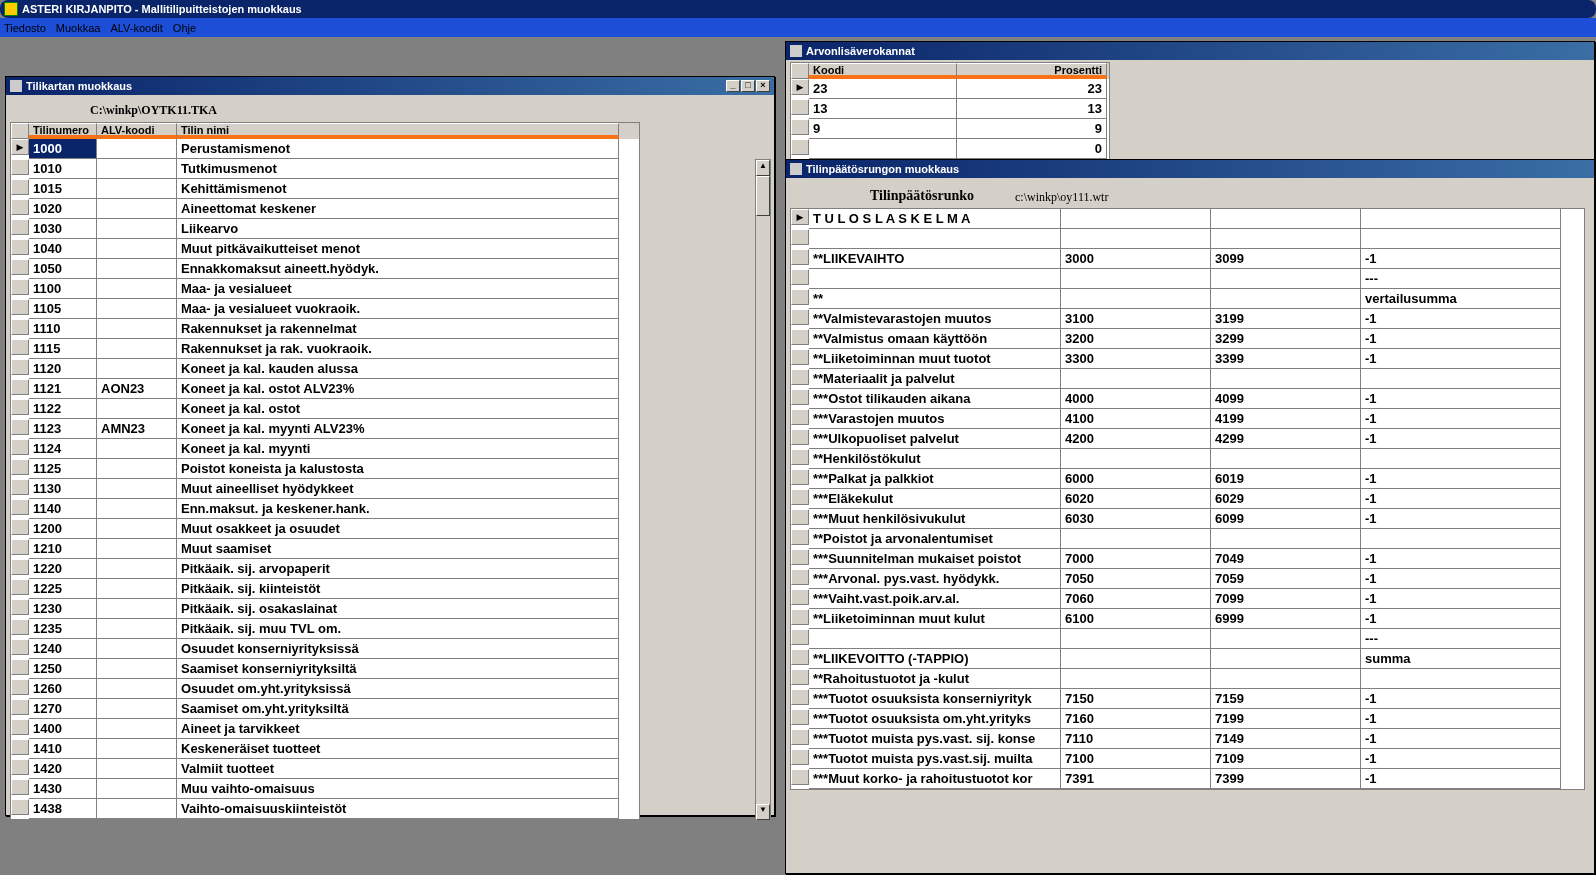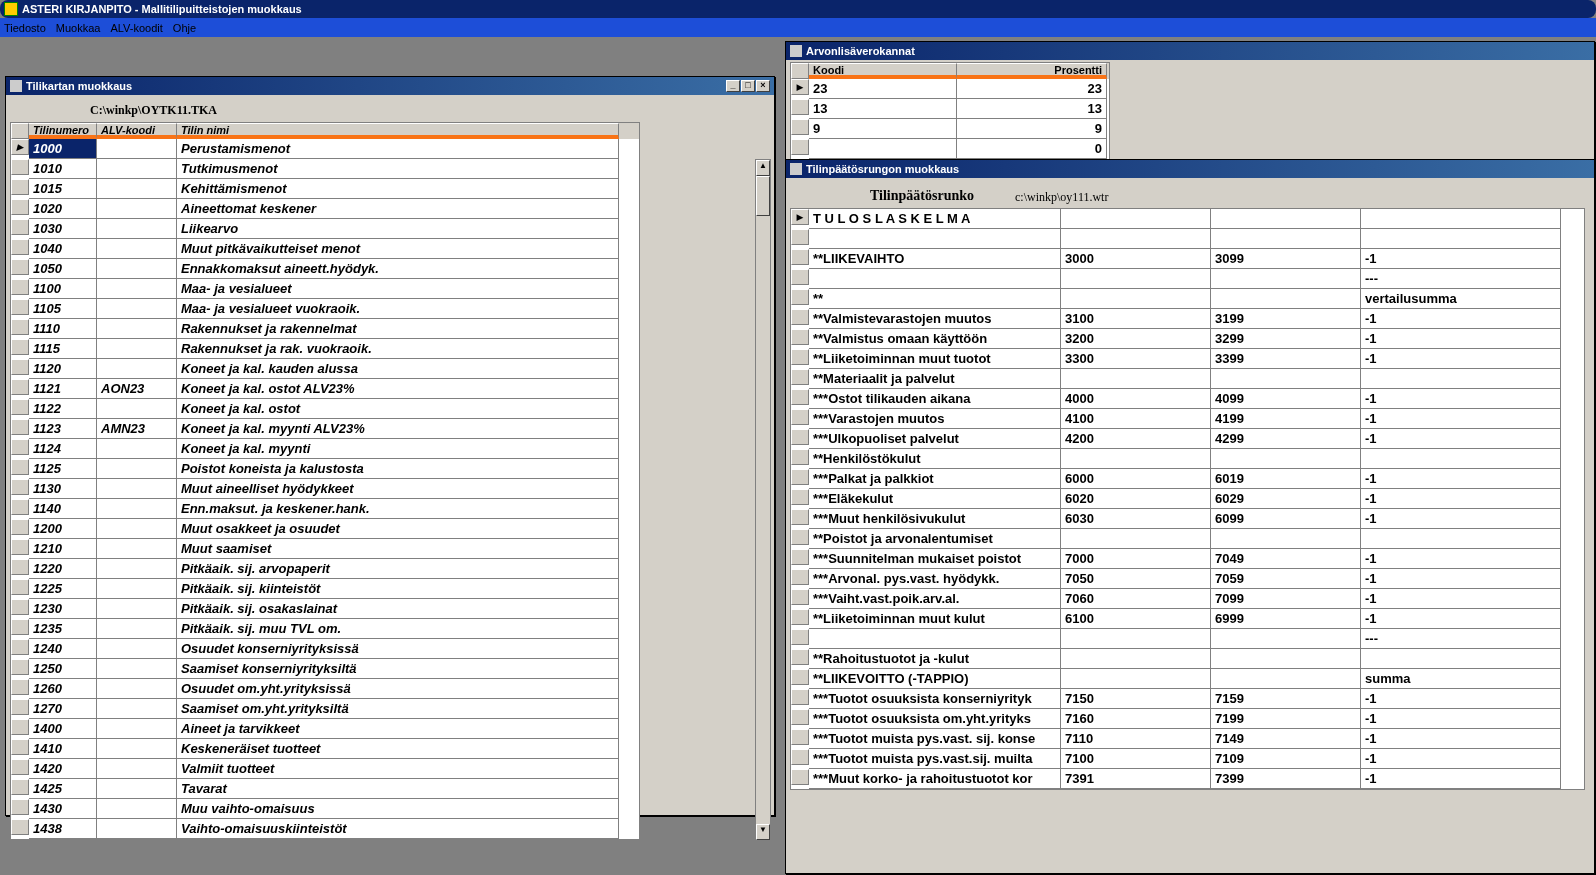--- a/index.html
+++ b/index.html
@@ -242,21 +242,21 @@
         <span>Tilikartan muokkaus</span>
       </span>
       <span class="winbtns">
         <span class="winbtn">_</span>
         <span class="winbtn">□</span>
         <span class="winbtn">×</span>
       </span>
     </div>
     <div class="child-body">
       <div class="pathlabel">C:\winkp\OYTK11.TKA</div>
-      <div class="grid coa" style="width:630px;font-style:italic;">
+      <div class="grid coa" style="width:630px;">
         <div class="grid-header">
           <div class="rowsel"></div>
           <div class="hcell c1">Tilinumero</div>
           <div class="hcell c2">ALV-koodi</div>
           <div class="hcell c3">Tilin nimi</div>
         </div>
         <div class="grid-body" id="coa-body">
             <div class="grid-row sel">
               <div class="rowsel"></div>
               <div class="cell c1 selcell">1000</div>
@@ -441,26 +441,20 @@
               <div class="rowsel"></div>
               <div class="cell c1">1410</div>
               <div class="cell c2"></div>
               <div class="cell c3">Keskeneräiset tuotteet</div>
             </div>
             <div class="grid-row">
               <div class="rowsel"></div>
               <div class="cell c1">1420</div>
               <div class="cell c2"></div>
               <div class="cell c3">Valmiit tuotteet</div>
-            </div>
-            <div class="grid-row">
-              <div class="rowsel"></div>
-              <div class="cell c1">1425</div>
-              <div class="cell c2"></div>
-              <div class="cell c3">Tavarat</div>
             </div>
             <div class="grid-row">
               <div class="rowsel"></div>
               <div class="cell c1">1430</div>
               <div class="cell c2"></div>
               <div class="cell c3">Muu vaihto-omaisuus</div>
             </div>
             <div class="grid-row">
               <div class="rowsel"></div>
               <div class="cell c1">1438</div>
@@ -680,31 +674,31 @@
             </div>
             <div class="grid-row">
               <div class="rowsel"></div>
               <div class="cell c1"></div>
               <div class="cell c2"></div>
               <div class="cell c3"></div>
               <div class="cell c4">---</div>
             </div>
             <div class="grid-row">
               <div class="rowsel"></div>
+              <div class="cell c1">**LIIKEVOITTO (-TAPPIO)</div>
+              <div class="cell c2"></div>
+              <div class="cell c3"></div>
+              <div class="cell c4">summa</div>
+            </div>
+            <div class="grid-row">
+              <div class="rowsel"></div>
               <div class="cell c1">**Rahoitustuotot ja -kulut</div>
               <div class="cell c2"></div>
               <div class="cell c3"></div>
               <div class="cell c4"></div>
-            </div>
-            <div class="grid-row">
-              <div class="rowsel"></div>
-              <div class="cell c1">**LIIKEVOITTO (-TAPPIO)</div>
-              <div class="cell c2"></div>
-              <div class="cell c3"></div>
-              <div class="cell c4">summa</div>
             </div>
             <div class="grid-row">
               <div class="rowsel"></div>
               <div class="cell c1">***Tuotot osuuksista konserniyrityk</div>
               <div class="cell c2">7150</div>
               <div class="cell c3">7159</div>
               <div class="cell c4">-1</div>
             </div>
             <div class="grid-row">
               <div class="rowsel"></div>

